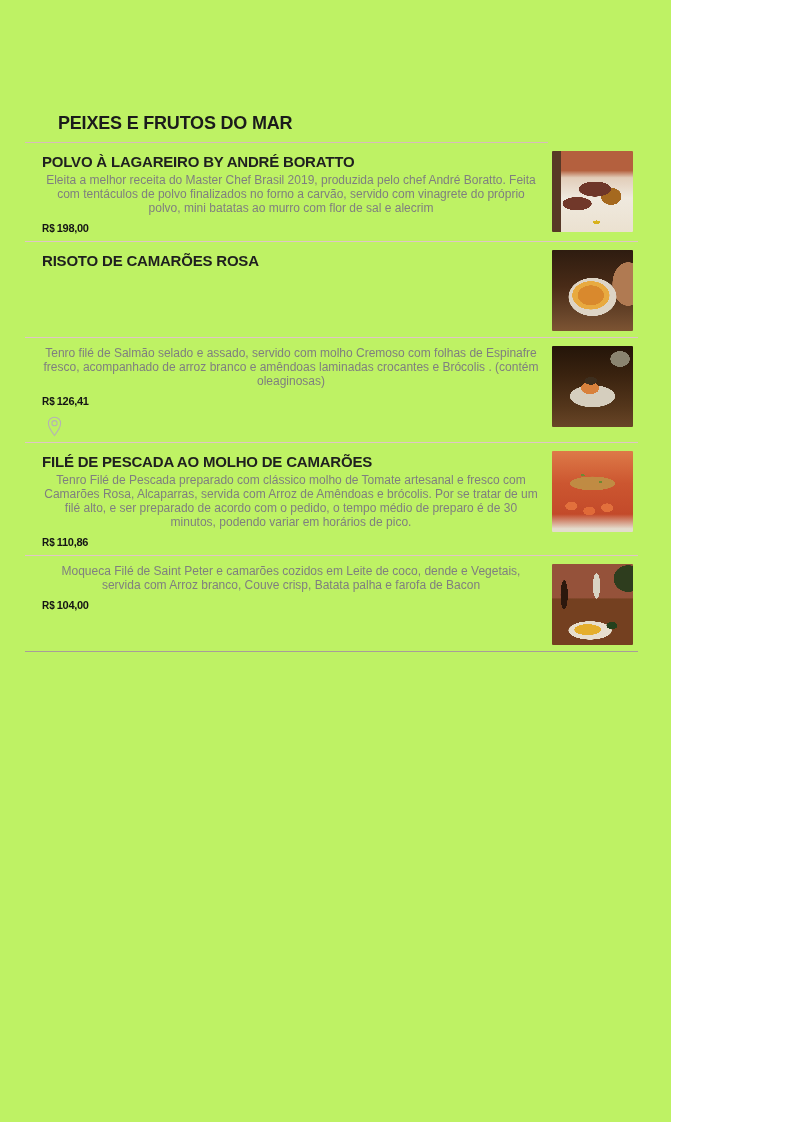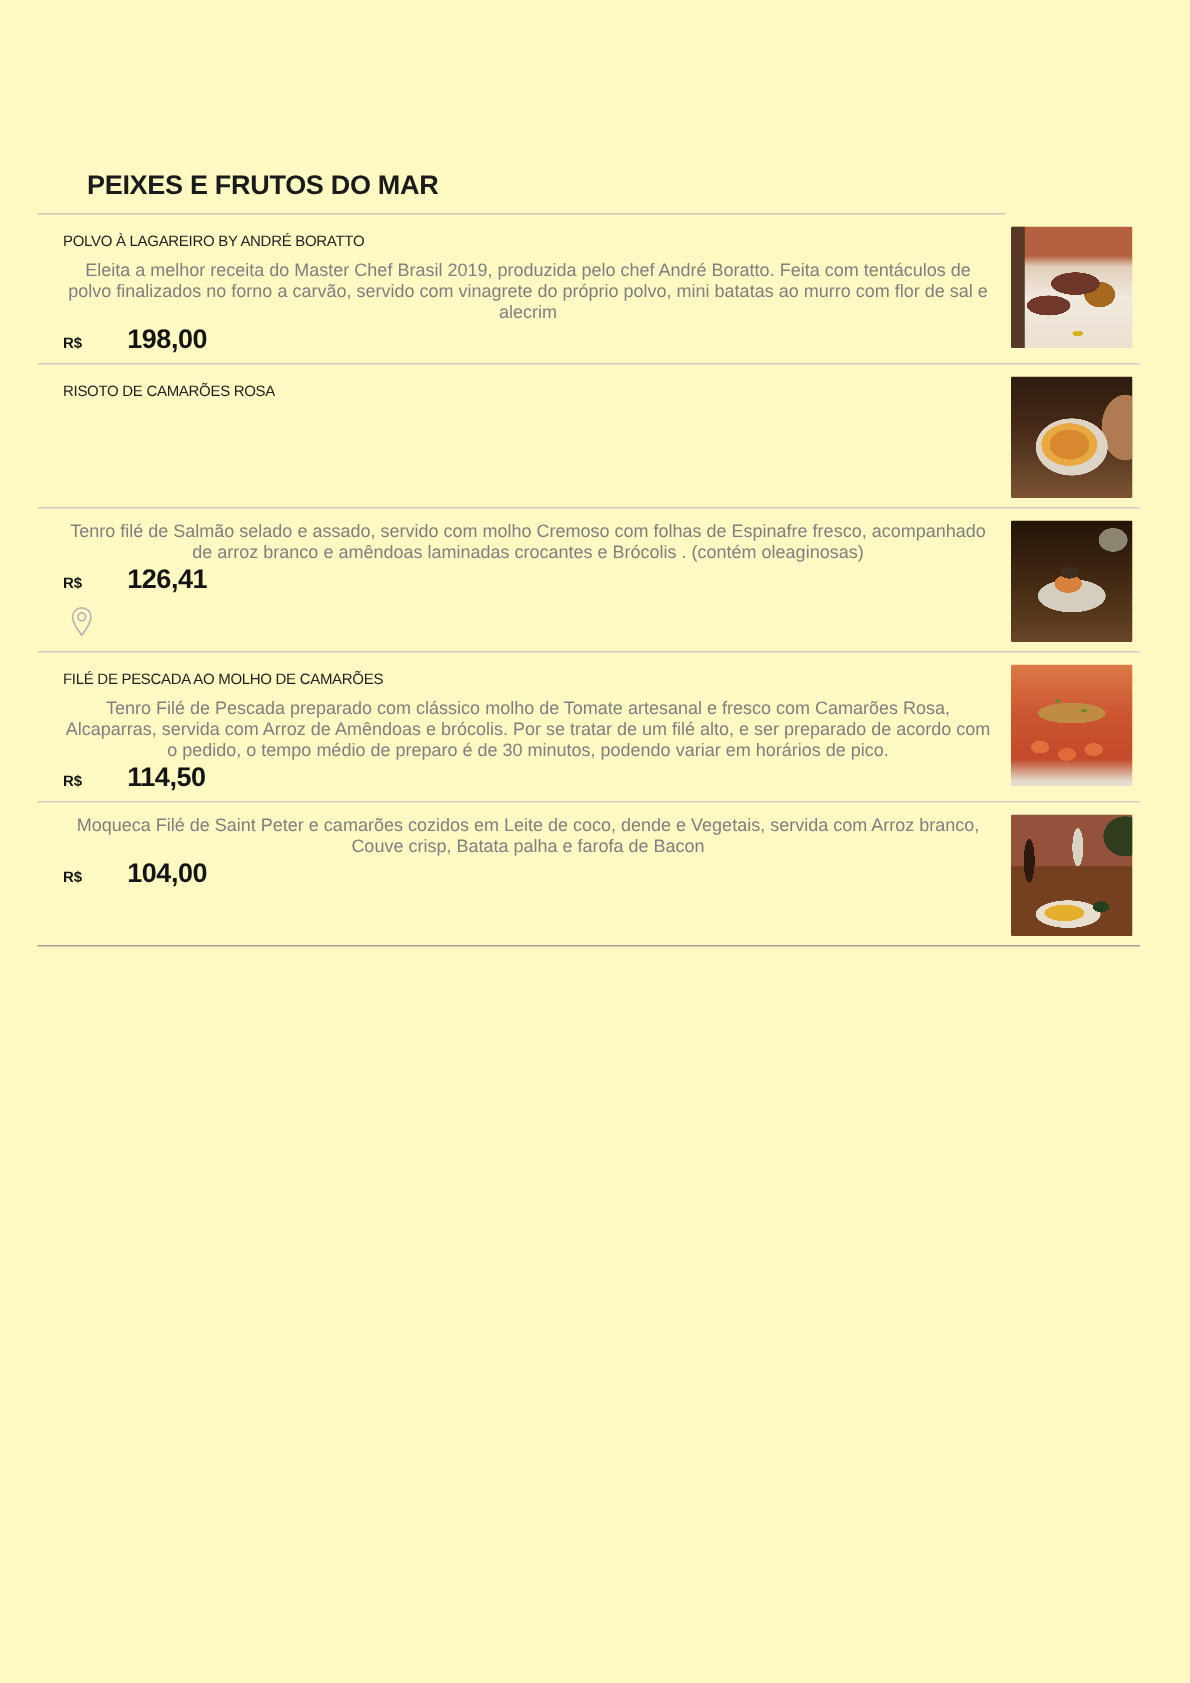--- a/index.html
+++ b/index.html
@@ -6,21 +6,21 @@
   html, body {
     margin: 0;
     padding: 0;
     background: #ffffff;
     width: 793px;
     height: 1122px;
     overflow: hidden;
     font-family: "Liberation Sans", "DejaVu Sans", sans-serif;
     -webkit-font-smoothing: antialiased;
   }
-  .page { width: 793px; height: 1122px; background: #fef9c3; }
+  .page { width: 671px; height: 1122px; background: #bef264; }
 
   .section-title {
     margin: 0;
     padding: 112px 0 0 58px;
     font-size: 18px;
     line-height: 22px;
     font-weight: 700;
     letter-spacing: -0.2px;
     color: #1b1b1b;
   }
@@ -48,42 +48,42 @@
     left: 25px;
     right: 33px;
     bottom: 0;
     height: 1px;
     background: #e0c6c6;
   }
   .menu-item:last-child::after { background: #a89e98; }
 
   .item-info { max-width: 620px; margin-right: 12px; }
   .item-name {
-    font-size: 10px;
+    font-size: 15px;
     line-height: 17px;
-    font-weight: 400;
+    font-weight: 700;
     letter-spacing: -0.2px;
     color: #1f1f1f;
     margin: 2px 0 3px 0;
   }
   .item-desc {
     font-size: 12px;
     line-height: 14px;
     color: #7f7f7f;
     text-align: center;
   }
   .item-price {
     margin-top: 4px;
     line-height: 15px;
     font-weight: 700;
     color: #141414;
     white-space: nowrap;
   }
   .item-price .cur { font-size: 10px; margin-right: 2px; }
-  .item-price .amt { font-size: 18px; letter-spacing: -0.3px; margin-left: 28px; }
+  .item-price .amt { font-size: 11px; letter-spacing: -0.3px; }
 
   .item-badge { margin: 7px 0 0 5px; height: 21px; }
   .item-badge svg { display: block; }
 
   .item-photo {
     flex: 0 0 81px;
     width: 81px;
     height: 81px;
     border-radius: 1px;
     background-color: #d8cfc2;
@@ -173,21 +173,21 @@
           </svg>
         </div>
       </div>
       <div class="item-photo ph-salmao"></div>
     </div>
 
     <div class="menu-item">
       <div class="item-info">
         <div class="item-name">FILÉ DE PESCADA AO MOLHO DE CAMARÕES</div>
         <div class="item-desc">Tenro Filé de Pescada preparado com clássico molho de Tomate artesanal e fresco com Camarões Rosa, Alcaparras, servida com Arroz de Amêndoas e brócolis. Por se tratar de um filé alto, e ser preparado de acordo com o pedido, o tempo médio de preparo é de 30 minutos, podendo variar em horários de pico.</div>
-        <div class="item-price"><span class="cur">R$</span><span class="amt">114,50</span></div>
+        <div class="item-price"><span class="cur">R$</span><span class="amt">110,86</span></div>
       </div>
       <div class="item-photo ph-pescada"></div>
     </div>
 
     <div class="menu-item">
       <div class="item-info">
         <div class="item-desc">Moqueca Filé de Saint Peter e camarões cozidos em Leite de coco, dende e Vegetais, servida com Arroz branco, Couve crisp, Batata palha e farofa de Bacon</div>
         <div class="item-price"><span class="cur">R$</span><span class="amt">104,00</span></div>
       </div>
       <div class="item-photo ph-moqueca"></div>

